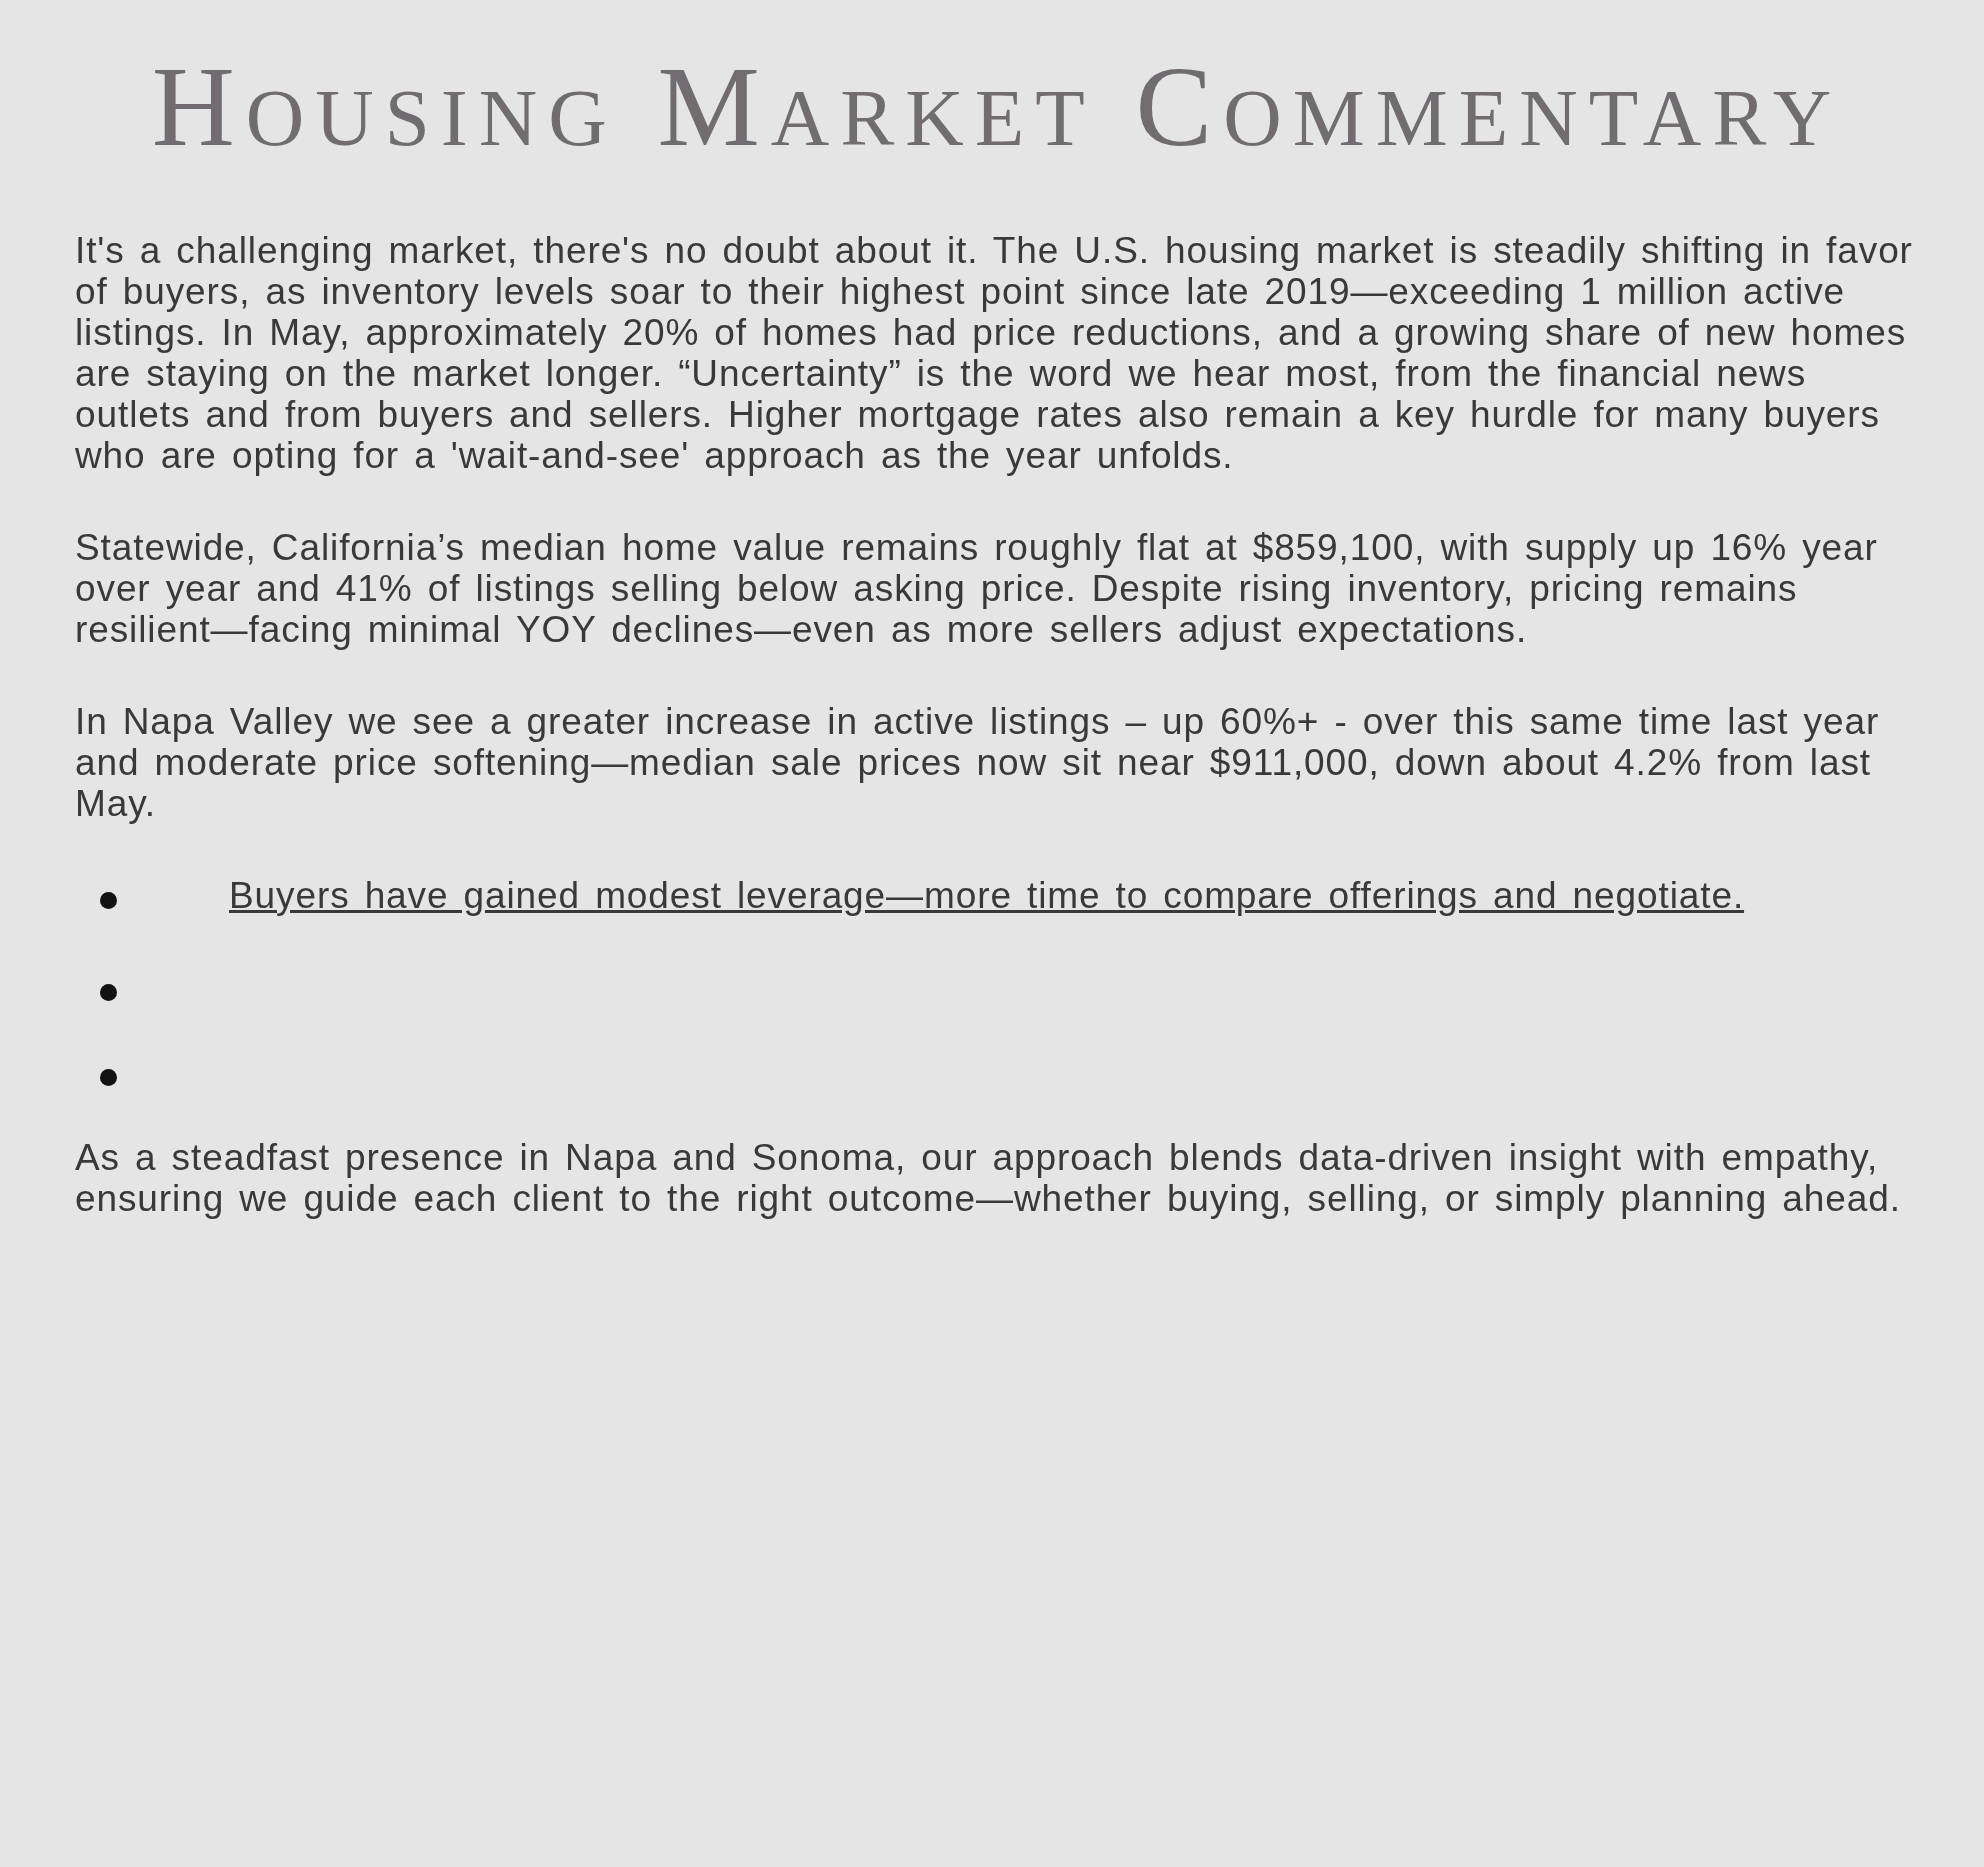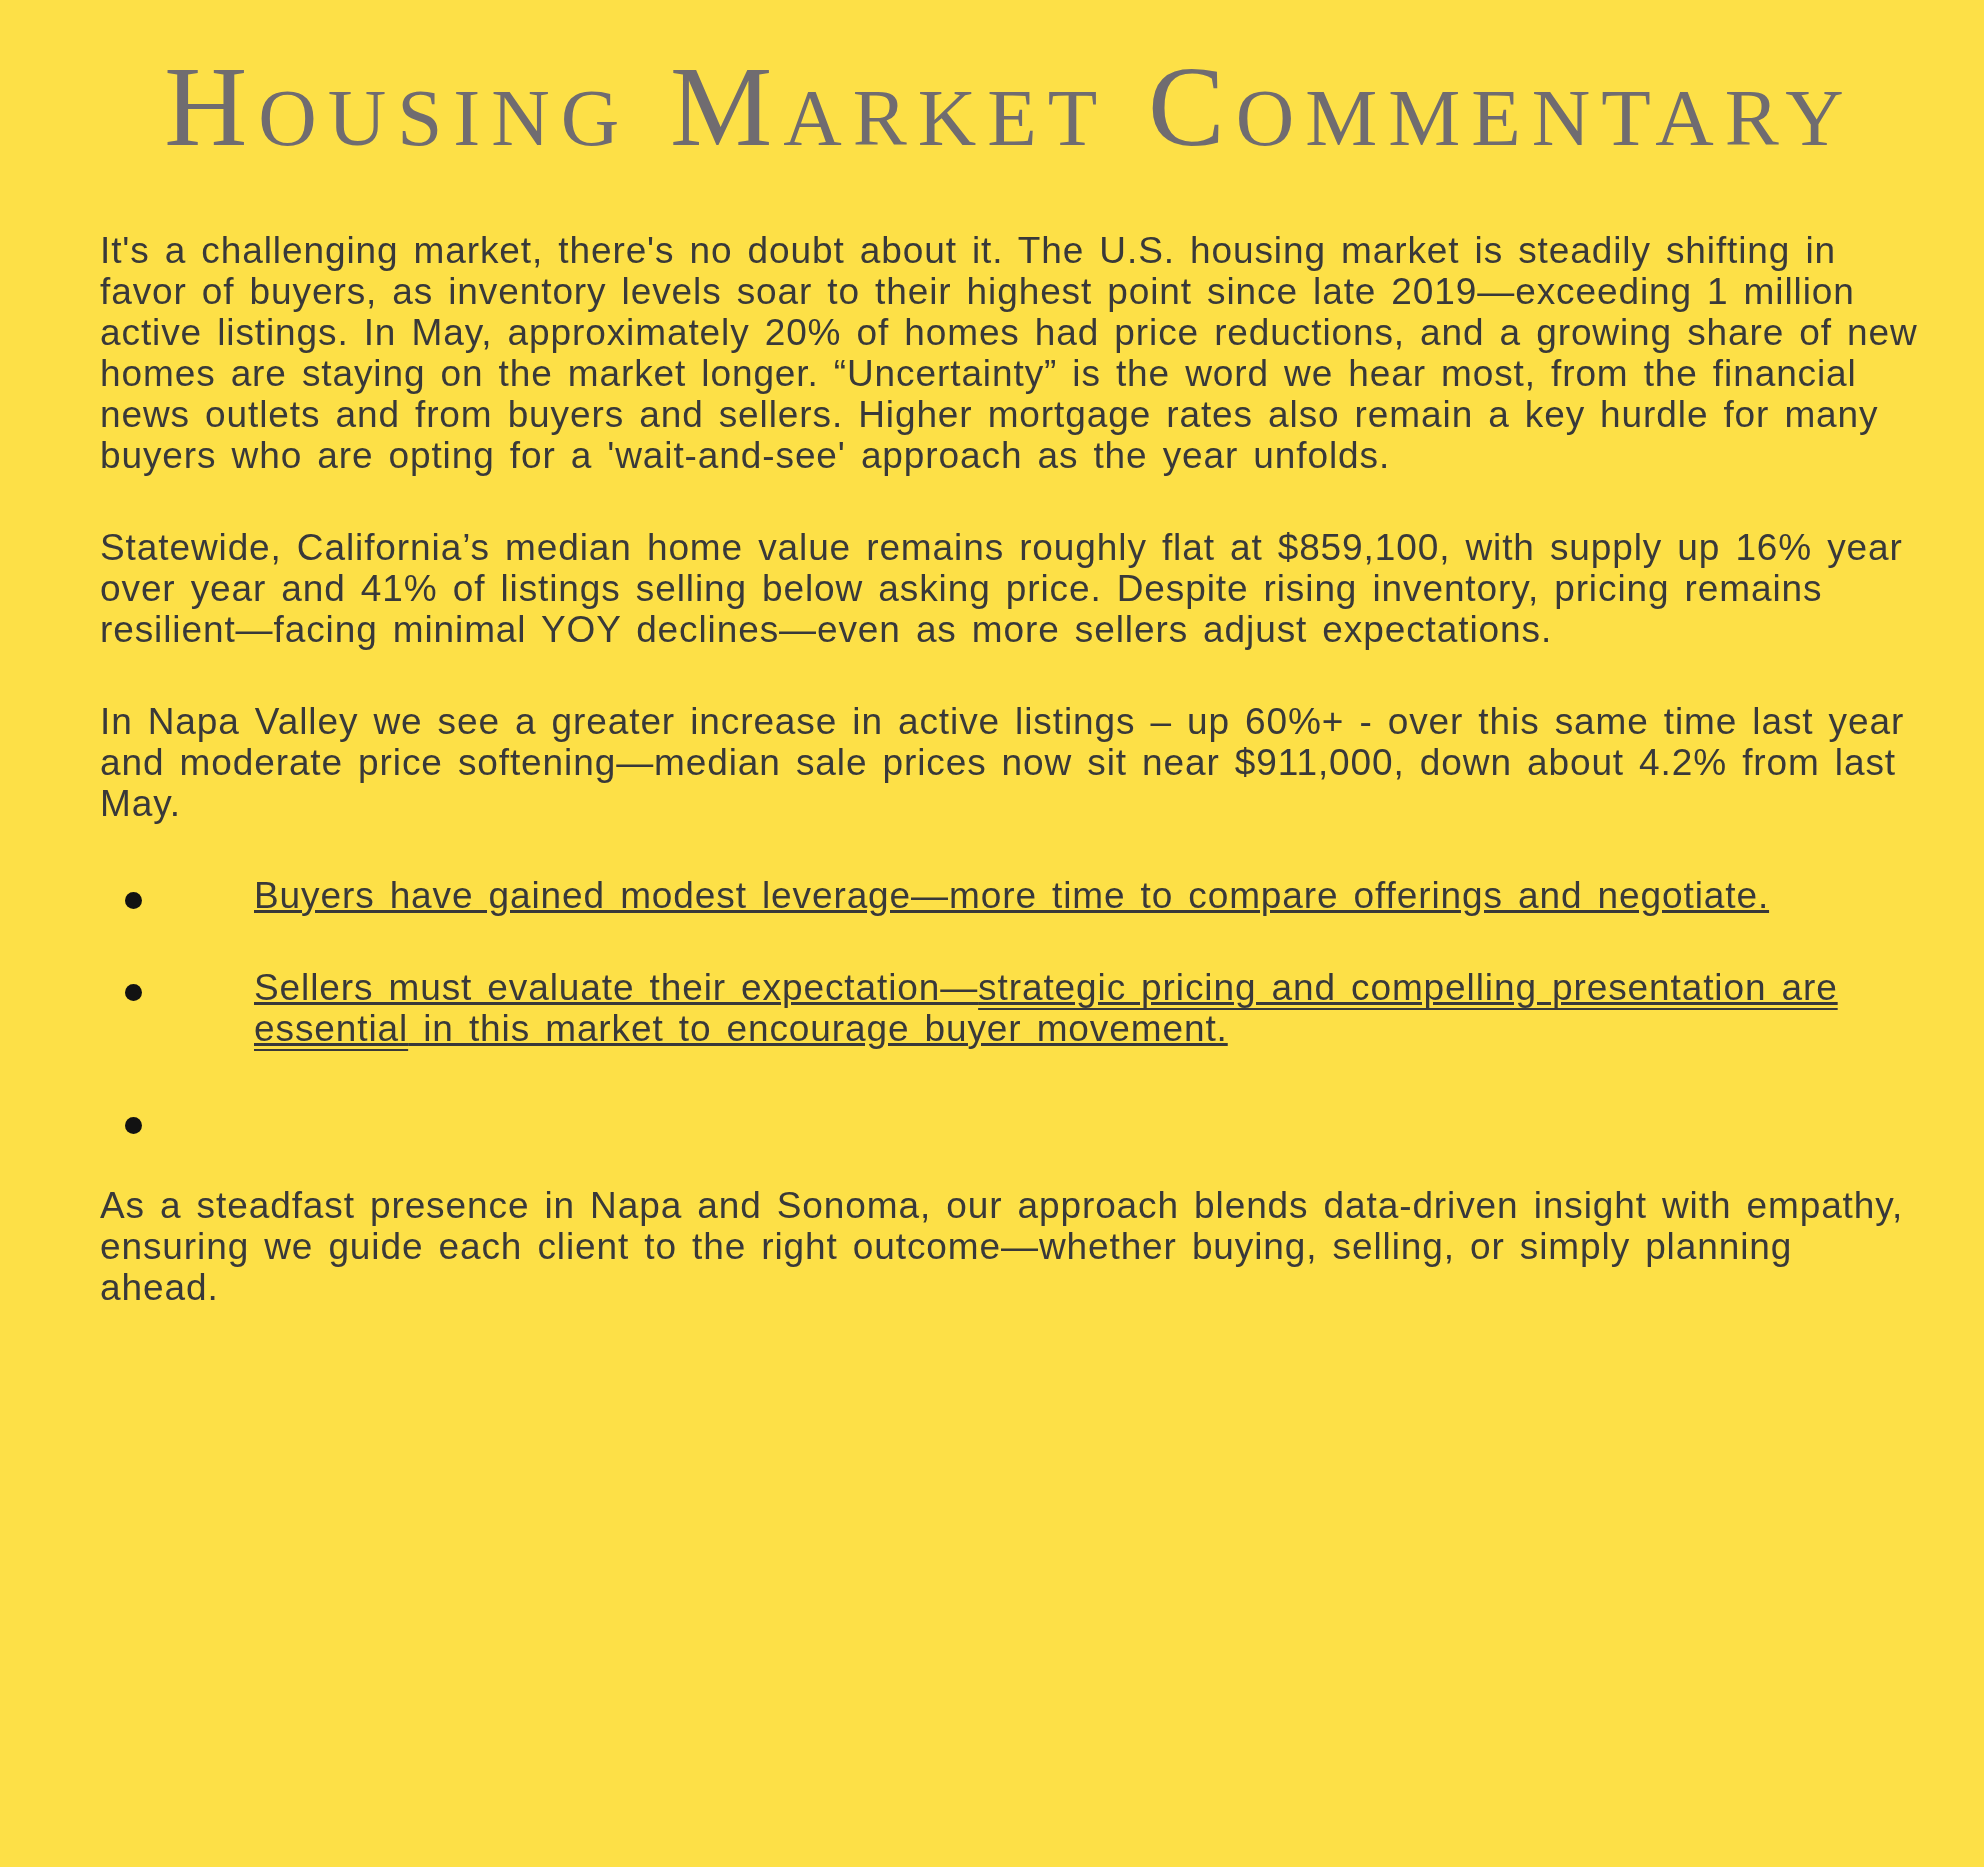--- a/index.html
+++ b/index.html
@@ -4,22 +4,22 @@
 <style>
   html, body {
     margin: 0;
     padding: 0;
     background: #ffffff;
   }
   .page {
     width: 1985px;
     min-height: 1868px;
     box-sizing: border-box;
-    background: #fde047;
-    padding: 39px 66px 47px 100px;
+    background: #e5e5e5;
+    padding: 39px 66px 47px 75px;
   }
   .title {
     font-family: "Liberation Serif", serif;
     font-variant: small-caps;
     font-weight: 500;
     font-size: 115px;
     letter-spacing: 11px;
     color: #706c70;
     text-align: center;
     margin: 7.8px 0 62px 0;
@@ -86,21 +86,20 @@
   <p class="body-text">In Napa Valley we see a greater increase in active listings – up 60%+ - over this same time last year and moderate price softening—median sale prices now sit near $911,000, down about 4.2% from last May.</p>
 
 
   <ul class="bullets">
     <li>
       <span class="dot"></span>
       <span class="li-text">Buyers have gained modest leverage—more time to compare offerings and negotiate.</span>
     </li>
     <li>
       <span class="dot"></span>
-      <span class="li-text"><span>Sellers must evaluate their expectation—</span><span class="underline">strategic pricing and compelling presentation are essential</span><span> in this market to encourage buyer movement.</span></span>
     </li>
     <li>
       <span class="dot"></span>
     </li>
   </ul>
 
   <p class="body-text">As a steadfast presence in Napa and Sonoma, our approach blends data-driven insight with empathy, ensuring we guide each client to the right outcome—whether buying, selling, or simply planning ahead.</p>
 
 </div>
 

